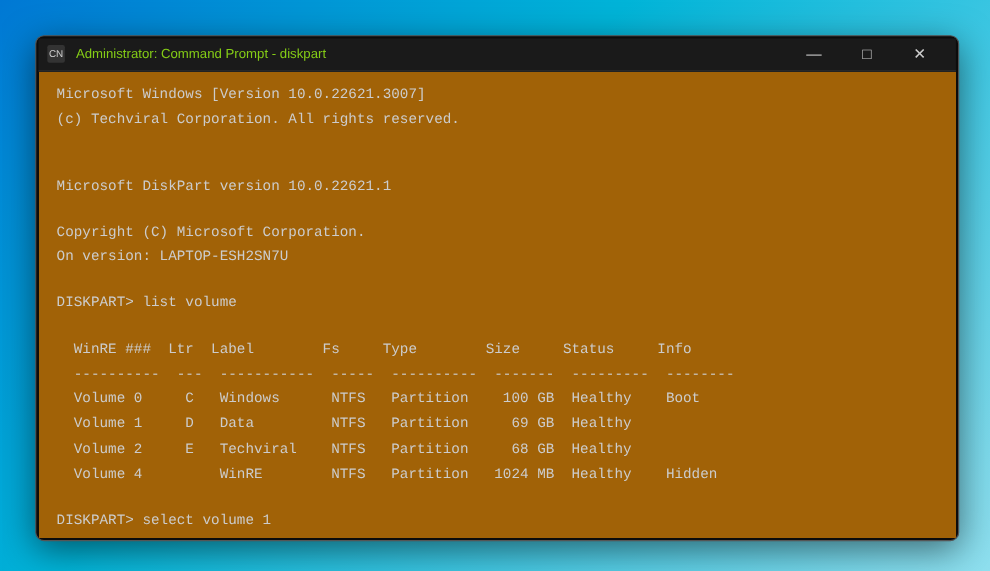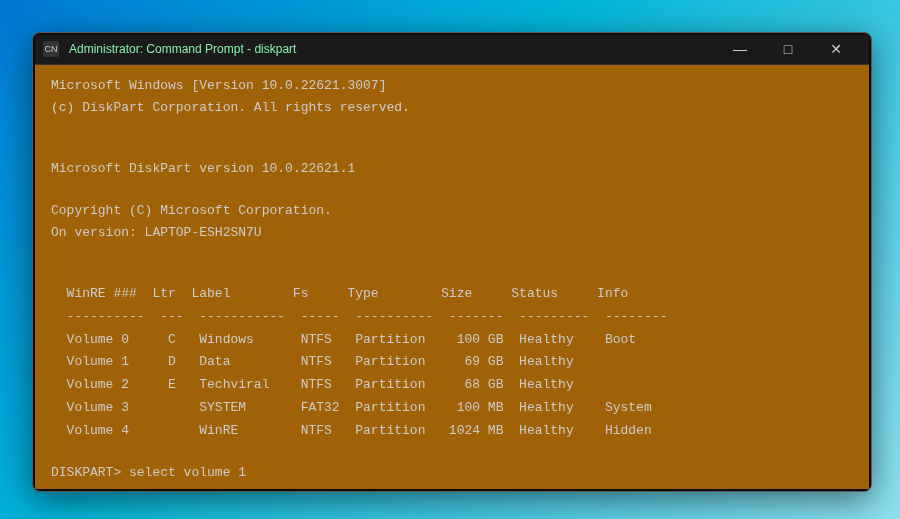--- a/index.html
+++ b/index.html
@@ -45,21 +45,21 @@
       border-radius: 2px;
       display: flex;
       align-items: center;
       justify-content: center;
       font-size: 9px;
       color: #ccc;
       flex-shrink: 0;
     }
 
     .title-bar-text {
-      color: #86efac;
+      color: #84cc16;
       font-size: 12px;
       flex: 1;
     }
 
     .title-bar-controls {
       display: flex;
       gap: 2px;
     }
 
     .title-btn {
@@ -116,34 +116,34 @@
     <span class="title-bar-text">Administrator: Command Prompt - diskpart</span>
     <div class="title-bar-controls">
       <button class="title-btn">—</button>
       <button class="title-btn">□</button>
       <button class="title-btn close">✕</button>
     </div>
   </div>
 
   <div class="console-body" id="console-output">
   <div class="line">Microsoft Windows [Version 10.0.22621.3007]</div>
-      <div class="line">(c) DiskPart Corporation. All rights reserved.</div>
+      <div class="line">(c) Techviral Corporation. All rights reserved.</div>
       <div class="line empty"></div>
       <div class="line empty"></div>
       <div class="line">Microsoft DiskPart version 10.0.22621.1</div>
       <div class="line empty"></div>
       <div class="line">Copyright (C) Microsoft Corporation.</div>
       <div class="line">On version: LAPTOP-ESH2SN7U</div>
       <div class="line empty"></div>
+      <div class="line">DISKPART&gt; list volume</div>
       <div class="line empty"></div>
       <div class="line">  WinRE ###  Ltr  Label        Fs     Type        Size     Status     Info</div>
       <div class="line">  ----------  ---  -----------  -----  ----------  -------  ---------  --------</div>
       <div class="line">  Volume 0     C   Windows      NTFS   Partition    100 GB  Healthy    Boot</div>
       <div class="line">  Volume 1     D   Data         NTFS   Partition     69 GB  Healthy</div>
       <div class="line">  Volume 2     E   Techviral    NTFS   Partition     68 GB  Healthy</div>
-      <div class="line">  Volume 3         SYSTEM       FAT32  Partition    100 MB  Healthy    System</div>
       <div class="line">  Volume 4         WinRE        NTFS   Partition   1024 MB  Healthy    Hidden</div>
       <div class="line empty"></div>
       <div class="line">DISKPART&gt; select volume 1</div>
       <div class="line empty"></div>
       <div class="line">Volume 1 is the selected volume.</div>
     </div>
 </div>
 
 </body></html>

